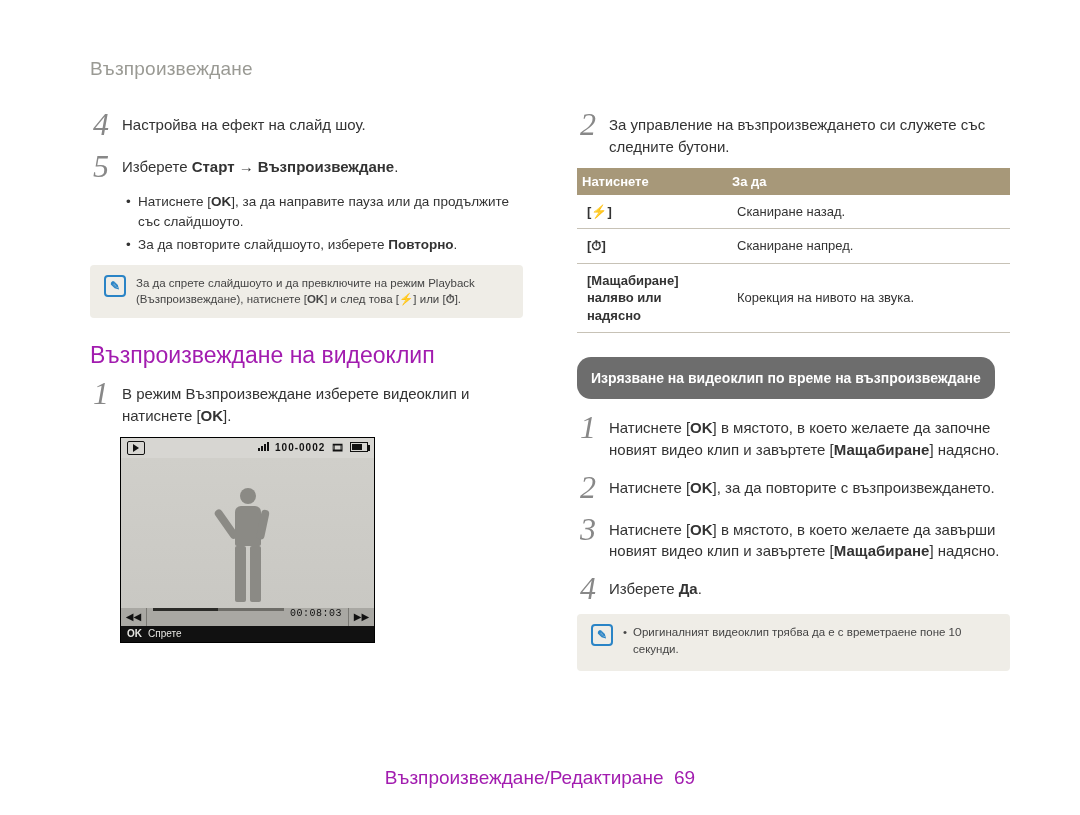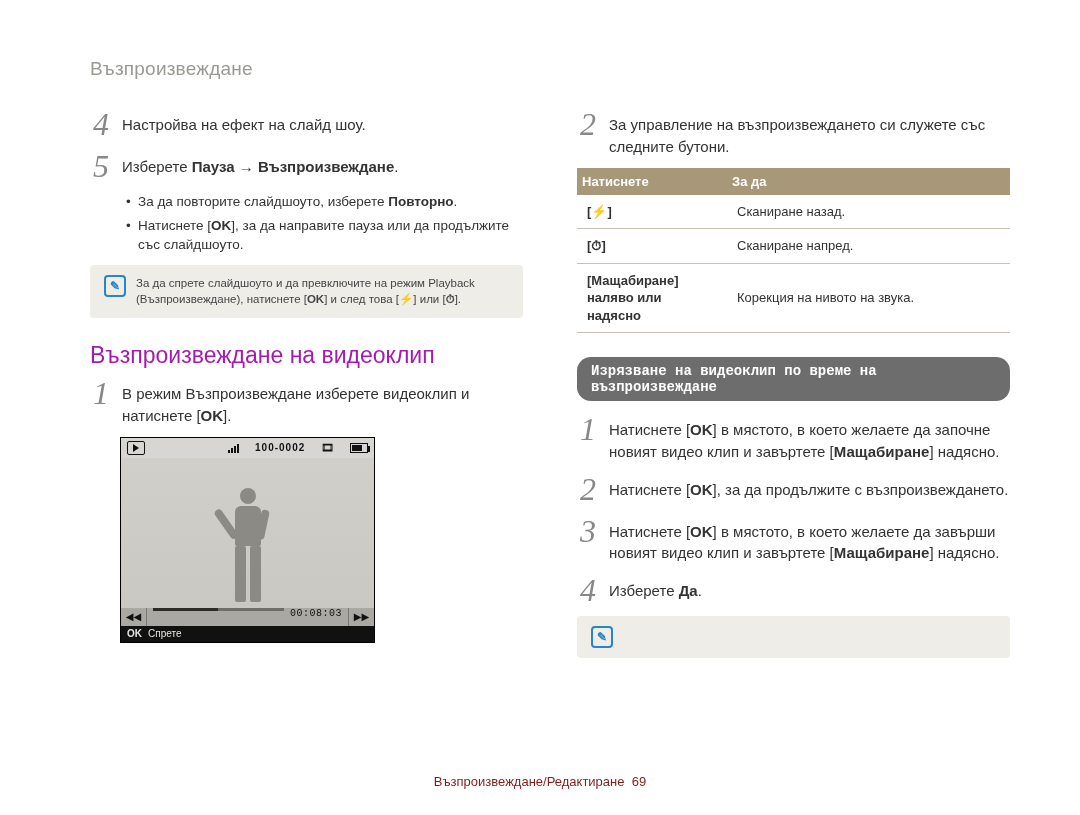--- a/index.html
+++ b/index.html
@@ -19,21 +19,21 @@
   .notebox { display: flex; gap: 10px; background: #efede7; border-radius: 4px; padding: 10px 14px; margin: 10px 0 24px 0; align-items: flex-start; }
   .notebox .icon { width: 22px; height: 22px; border: 2px solid #2a84c6; border-radius: 4px; color: #2a84c6; font-size: 12px; display: flex; align-items: center; justify-content: center; font-weight: 700; flex: none; }
   .notebox .nb-body { font-size: 11.5px; line-height: 1.45; color: #444; }
   .notebox .nb-body ul { list-style: none; }
   .notebox .nb-body ul li { padding-left: 10px; position: relative; margin-bottom: 3px; }
   .notebox .nb-body ul li::before { content: "•"; position: absolute; left: 0; }
   h2.sub { color: #a21caf; font-weight: 400; font-size: 23px; margin: 4px 0 8px 0; }
   .para { font-size: 14px; line-height: 1.45; margin-bottom: 14px; }
   .videobox { width: 255px; margin-left: 30px; margin-top: 4px; border: 1px solid #000; background: #d7d6d2; }
   .videobox .statusrow { display: flex; align-items: center; justify-content: space-between; padding: 3px 6px; font-size: 10px; color: #111; font-weight: 700; background: #d7d6d2; }
-  .videobox .statusrow .right { display: flex; gap: 16px; align-items: flex-end; }
+  .videobox .statusrow .right { display: flex; gap: 6px; align-items: flex-start; }
   .playicon { width: 18px; height: 14px; border: 1.5px solid #111; border-radius: 2px; display: flex; align-items: center; justify-content: center; }
   .playicon::after { content: ""; border-left: 6px solid #111; border-top: 4px solid transparent; border-bottom: 4px solid transparent; }
   .signal { display: inline-flex; gap: 1px; align-items: flex-end; }
   .signal span { width: 2px; background: #111; display: inline-block; }
   .signal span:nth-child(1){height:3px}.signal span:nth-child(2){height:5px}.signal span:nth-child(3){height:7px}.signal span:nth-child(4){height:9px}
   .batt { width: 18px; height: 10px; border: 1.5px solid #111; position: relative; }
   .batt::after { content: ""; position: absolute; right: -3px; top: 2px; width: 2px; height: 6px; background: #111; }
   .batt .fill { position: absolute; left: 1px; top: 1px; bottom: 1px; width: 60%; background: #111; }
   .video-canvas { height: 150px; background: linear-gradient(#d0cfca, #c9c8c3); position: relative; overflow: hidden; }
   .silhouette { position: absolute; left: 50%; transform: translateX(-50%); bottom: 0; width: 60px; height: 120px; }
@@ -50,51 +50,51 @@
   .transport .pbar { flex: 1; height: 3px; background: #6e6d68; margin: 0 6px; position: relative; }
   .transport .pbar .pfill { position: absolute; left: 0; top: 0; bottom: 0; width: 50%; background: #2b2b28; }
   .transport .time { font-family: 'Courier New', monospace; font-size: 10px; letter-spacing: 0.5px; color: #111; }
   .bottombar { height: 16px; background: #111; color: #e6e6e2; font-size: 10px; display: flex; align-items: center; padding: 0 6px; gap: 6px; }
   .bottombar .okg { font-weight: 700; }
   
   .tbl { width: 100%; border-collapse: collapse; margin-bottom: 20px; }
   .tbl th { background: #a79879; color: #fff; font-size: 13px; font-weight: 700; text-align: left; padding: 6px 5px; }
   .tbl td { border-bottom: 1px solid #c7c2b6; font-size: 13px; padding: 8px 10px; vertical-align: middle; line-height: 1.35; }
   .tbl td:first-child { width: 150px; font-weight: 700; }
-  .pill { background: #6d6d6d; color: #fff; font-size: 14px; font-weight: 700; border-radius: 14px; padding: 6px 14px; display: inline-block; margin: 4px 0 12px 0; font-family: Liberation Mono, monospace; }
-  .footer { position: absolute; bottom: 26px; left: 0; right: 0; text-align: center; font-size: 13px; color: #7f1d1d; }
+  .pill { background: #6d6d6d; color: #fff; font-size: 14px; font-weight: 700; border-radius: 14px; padding: 13px 14px; display: inline-block; margin: 4px 0 12px 0; }
+  .footer { position: absolute; bottom: 26px; left: 0; right: 0; text-align: center; font-size: 19px; color: #a21caf; }
 </style>
 </head>
 <body>
 
 <div class="page">
   <div class="section-header">Възпроизвеждане</div>
 
   <div class="columns">
 
     <div class="col">
 
       <div class="numstep">
         <div class="bignum">4</div>
         <div class="body">Настройва на ефект на слайд шоу.</div>
       </div>
 
       <div class="numstep">
         <div class="bignum">5</div>
         <div class="body">
-          <span>Изберете </span><span class="bold">Пауза</span><span> → </span><span class="bold">Възпроизвеждане</span><span>.</span>
+          <span>Изберете </span><span class="bold">Старт</span><span> → </span><span class="bold">Възпроизвеждане</span><span>.</span>
         </div>
       </div>
 
       <ul class="bullets">
         <li>
-          <span>За да повторите слайдшоуто, изберете </span><span class="bold">Повторно</span><span>.</span>
+          <span>Натиснете [</span><span class="glyph">OK</span><span>], за да направите пауза или да продължите със слайдшоуто.</span>
         </li>
         <li>
-          <span>Натиснете [</span><span class="glyph">OK</span><span>], за да направите пауза или да продължите със слайдшоуто.</span>
+          <span>За да повторите слайдшоуто, изберете </span><span class="bold">Повторно</span><span>.</span>
         </li>
       </ul>
 
       <div class="notebox">
         <div class="icon">✎</div>
         <div class="nb-body">
           <span>За да спрете слайдшоуто и да превключите на режим Playback (Възпроизвеждане), натиснете [</span><span class="glyph">OK</span><span>] и след това [</span><span class="glyph">⚡</span><span>] или [</span><span class="glyph">⏱</span><span>].</span>
         </div>
       </div>
 
@@ -190,21 +190,21 @@
       <div class="numstep">
         <div class="bignum">1</div>
         <div class="body">
           <span>Натиснете [</span><span class="glyph">OK</span><span>] в мястото, в което желаете да започне новият видео клип и завъртете [</span><span class="bold">Мащабиране</span><span>] надясно.</span>
         </div>
       </div>
 
       <div class="numstep">
         <div class="bignum">2</div>
         <div class="body">
-          <span>Натиснете [</span><span class="glyph">OK</span><span>], за да продължите с възпроизвеждането.</span>
+          <span>Натиснете [</span><span class="glyph">OK</span><span>], за да повторите с възпроизвеждането.</span>
         </div>
       </div>
 
       <div class="numstep">
         <div class="bignum">3</div>
         <div class="body">
           <span>Натиснете [</span><span class="glyph">OK</span><span>] в мястото, в което желаете да завърши новият видео клип и завъртете [</span><span class="bold">Мащабиране</span><span>] надясно.</span>
         </div>
       </div>
 
@@ -212,20 +212,21 @@
         <div class="bignum">4</div>
         <div class="body">
           <span>Изберете </span><span class="bold">Да</span><span>.</span>
         </div>
       </div>
 
       <div class="notebox">
         <div class="icon">✎</div>
         <div class="nb-body">
           <ul>
+            <li>Оригиналният видеоклип трябва да е с времетраене поне 10 секунди.</li>
           </ul>
         </div>
       </div>
 
     </div>
   </div>
 
   <div class="footer">
     <span>Възпроизвеждане/Редактиране</span>&nbsp;&nbsp;<span>69</span>
   </div>

